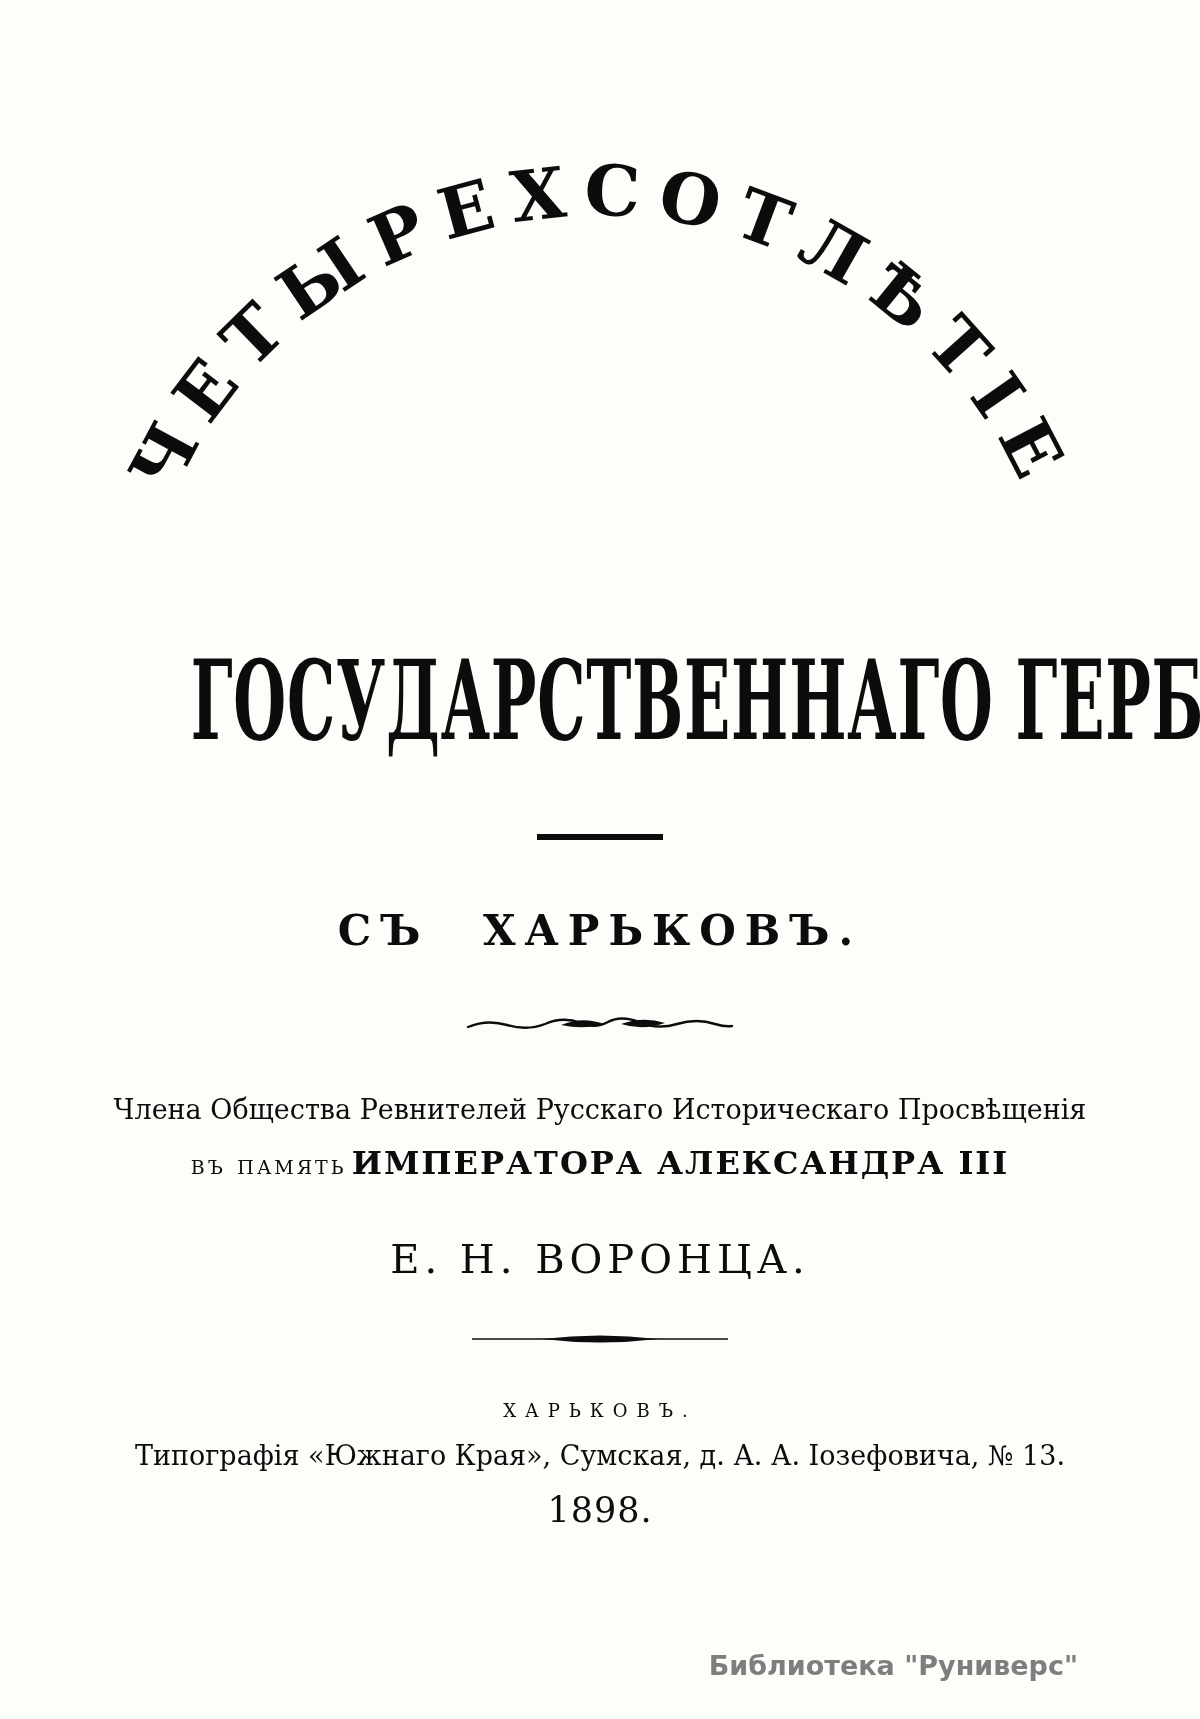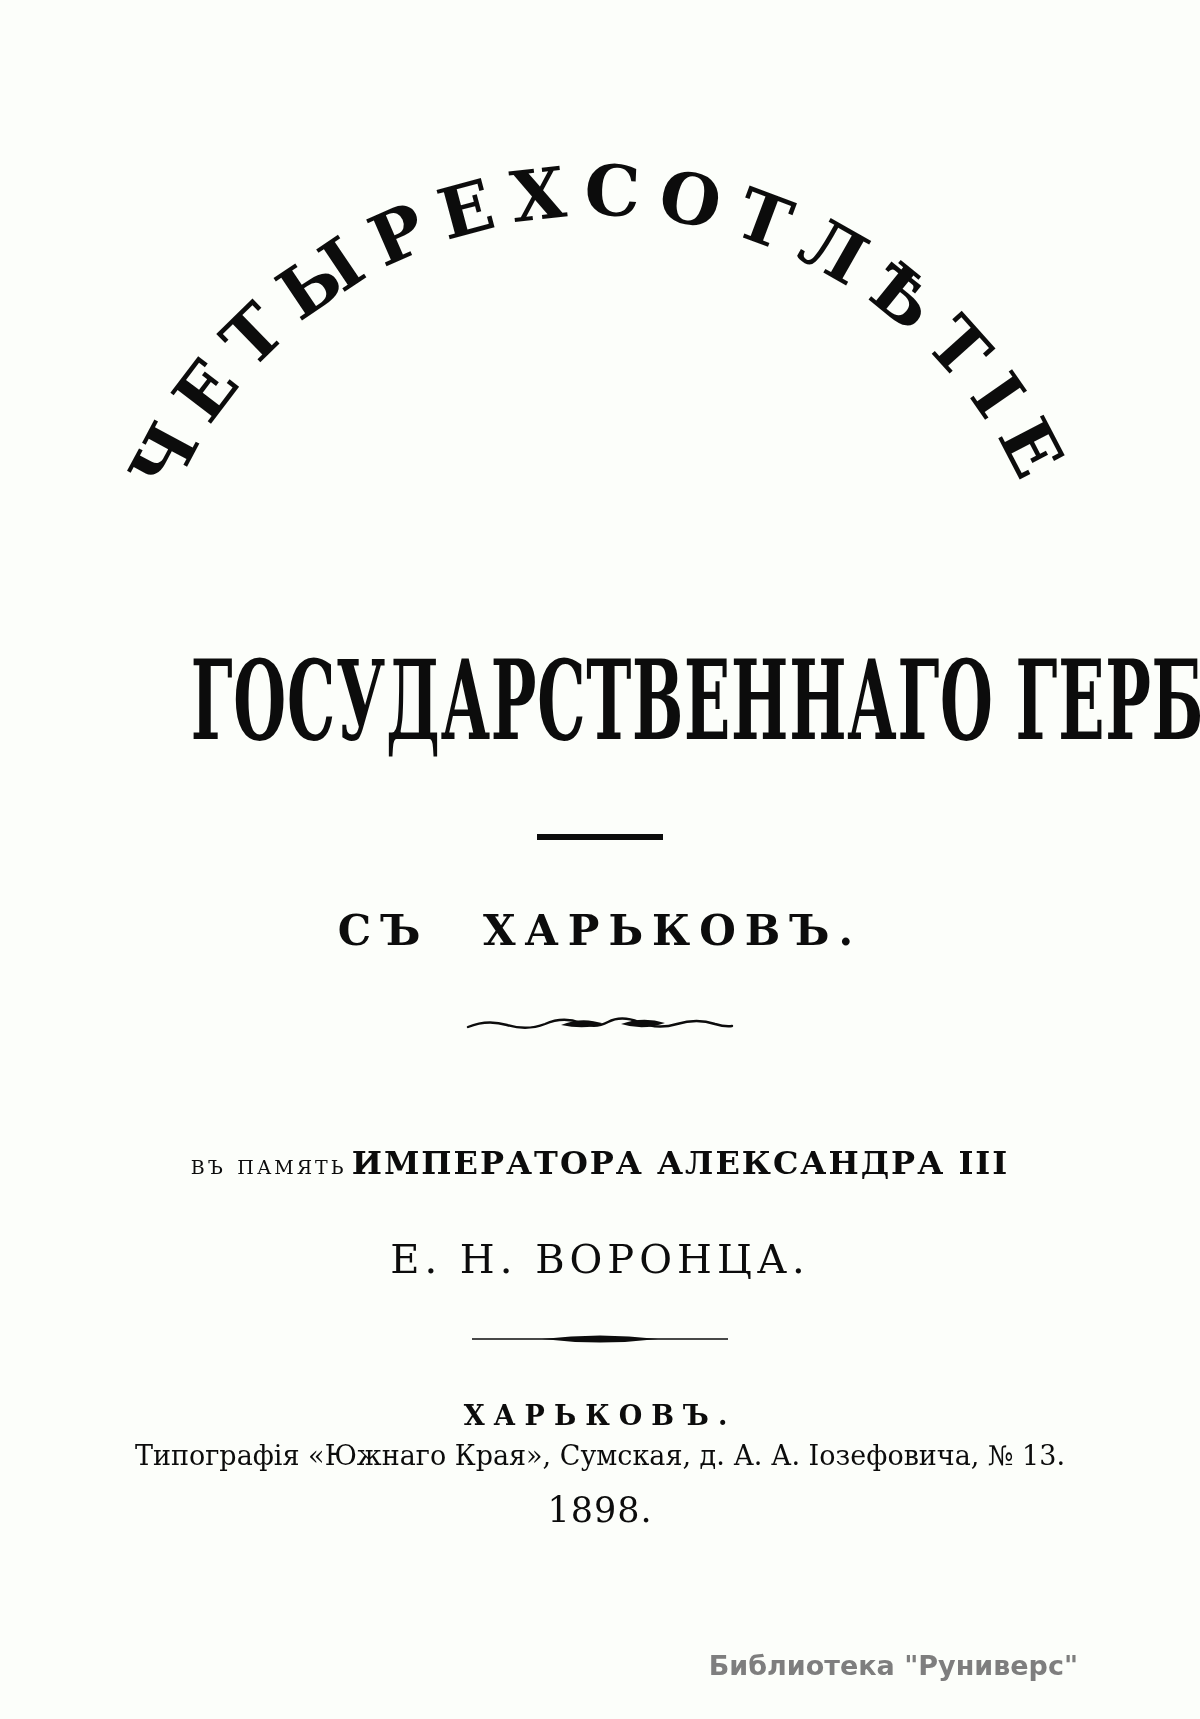--- a/index.html
+++ b/index.html
@@ -103,22 +103,22 @@
     font-size: 40px;
     letter-spacing: 5px;
   }
   .swelled-rule {
     position: absolute;
     top: 1332px;
     left: 472px;
   }
   .line-city {
     top: 1400px;
-    font-weight: bold;
-    font-size: 27px;
+    font-weight: normal;
+    font-size: 18px;
     letter-spacing: 9px;
   }
   .line-imprint {
     top: 1440px;
     font-size: 27px;
     text-align: center;
   }
   .line-year {
     top: 1490px;
     font-weight: normal;
@@ -158,20 +158,21 @@
   <div class="rule-short"></div>
 
   <div class="abs-center line-risunki">СЪ ХАРЬКОВЪ.</div>
 
   <svg class="wavy-divider" width="270" height="28" viewBox="0 0 270 28">
     <path d="M3 17 Q 22 9 42 15 Q 62 21 80 14 Q 98 6 116 13 Q 130 19 143 12 Q 156 5 174 12 Q 192 20 212 14 Q 232 8 250 14 Q 260 17 267 16" fill="none" stroke="#0c0c0c" stroke-width="2.4" stroke-linecap="round"></path>
     <path d="M96 15 Q 118 6 138 14 Q 120 20 96 15 Z" fill="#0c0c0c"></path>
     <path d="M156 14 Q 178 6 200 13 Q 178 21 156 14 Z" fill="#0c0c0c"></path>
   </svg>
 
+  <div class="abs-center line-society">Члена Общества Ревнителей Русскаго Историческаго Просвѣщенія</div>
 
   <div class="abs-center line-author">Е. Н. ВОРОНЦА.</div>
 
   <div class="abs-center line-memory">
     <span class="memory-prefix">въ память</span>
     <span class="memory-main">ИМПЕРАТОРА АЛЕКСАНДРА III</span>
   </div>
 
   <svg class="swelled-rule" width="256" height="14" viewBox="0 0 256 14">
     <line x1="0" y1="7" x2="256" y2="7" stroke="#0c0c0c" stroke-width="1.6"></line>

